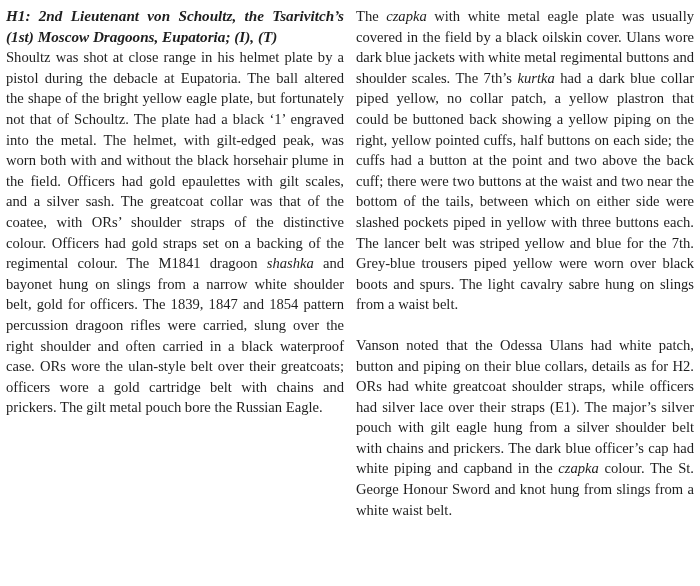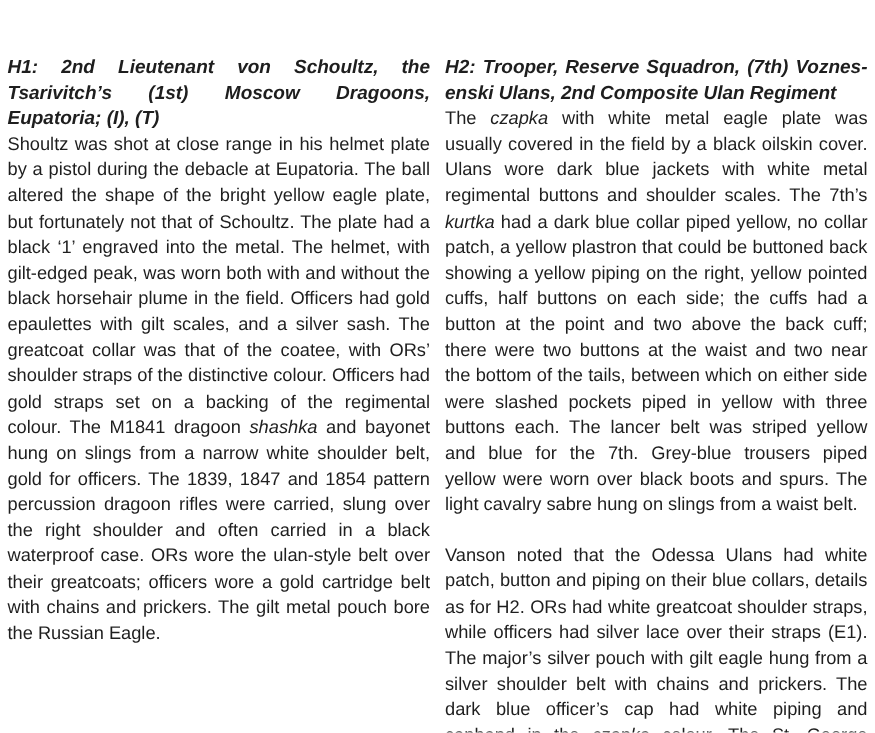--- a/index.html
+++ b/index.html
@@ -1,20 +1,20 @@
 <!DOCTYPE html>
 <html><head>
   <meta charset="utf-8">
   <style>
     html, body { margin: 0; padding: 0; background: #ffffff; }
     body { width: 700px; height: 586px; overflow: hidden; position: relative; color: #1e1e1e; }
     .col {
       position: absolute; top: 6px; width: 338px;
-      font-family: Liberation Sans, sans-serif;
-      font-size: 14.6px; line-height: 20.6px; text-align: justify; margin-top: 38px;
+      font-family: Liberation Serif, serif;
+      font-size: 14.6px; line-height: 20.6px; text-align: justify;
     }
     .col.left { left: 6px; }
     .col.right { left: 356px; }
     .heading { font-style: italic; font-weight: bold; margin: 0; text-align: justify; font-size: 15.2px; }
     .heading.last-line { text-align-last: left; }
     .body-text { margin: 0; }
     .gap { height: 20px; }
     em { font-style: italic; }
   </style>
 </head>
@@ -24,21 +24,20 @@
   <section>
     <p class="heading last-line">H1: 2nd Lieutenant von Schoultz, the Tsarivitch’s (1st) Moscow Dragoons, Eupatoria; (I), (T)</p>
     <p class="body-text">
       <span>Shoultz was shot at close range in his helmet plate by a pistol during the debacle at Eupatoria. The ball altered the shape of the bright yellow eagle plate, but fortunately not that of Schoultz. The plate had a black ‘1’ engraved into the metal. The helmet, with gilt-edged peak, was worn both with and without the black horsehair plume in the field. Officers had gold epaulettes with gilt scales, and a silver sash. The greatcoat collar was that of the coatee, with ORs’ shoulder straps of the distinctive colour. Officers had gold straps set on a backing of the regimental colour. The M1841 dragoon </span><em>shashka</em><span> and bayonet hung on slings from a narrow white shoulder belt, gold for officers. The 1839, 1847 and 1854 pattern percussion dragoon rifles were carried, slung over the right shoulder and often carried in a black waterproof case. ORs wore the ulan-style belt over their greatcoats; officers wore a gold cartridge belt with chains and prickers. The gilt metal pouch bore the Russian Eagle.</span>
     </p>
   </section>
 </div>
 
 <div class="col right">
   <section>
-    <p class="heading last-line">H2: Trooper, Reserve Squadron, (7th) Voznes-enski Ulans, 2nd Composite Ulan Regiment</p>
     <p class="body-text">
       <span>The </span><em>czapka</em><span> with white metal eagle plate was usually covered in the field by a black oilskin cover. Ulans wore dark blue jackets with white metal regimental buttons and shoulder scales. The 7th’s </span><em>kurtka</em><span> had a dark blue collar piped yellow, no collar patch, a yellow plastron that could be buttoned back showing a yellow piping on the right, yellow pointed cuffs, half buttons on each side; the cuffs had a button at the point and two above the back cuff; there were two buttons at the waist and two near the bottom of the tails, between which on either side were slashed pockets piped in yellow with three buttons each. The lancer belt was striped yellow and blue for the 7th. Grey-blue trousers piped yellow were worn over black boots and spurs. The light cavalry sabre hung on slings from a waist belt.</span>
     </p>
   </section>
   <div class="gap"></div>
   <section>
     <p class="body-text">
       <span>Vanson noted that the Odessa Ulans had white patch, button and piping on their blue collars, details as for H2. ORs had white greatcoat shoulder straps, while officers had silver lace over their straps (E1). The major’s silver pouch with gilt eagle hung from a silver shoulder belt with chains and prickers. The dark blue officer’s cap had white piping and capband in the </span><em>czapka</em><span> colour. The St. George Honour Sword and knot hung from slings from a white waist belt.</span>
     </p>
   </section>

